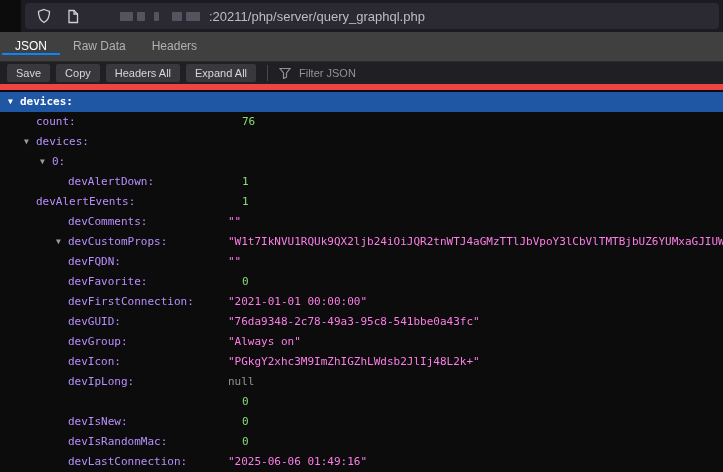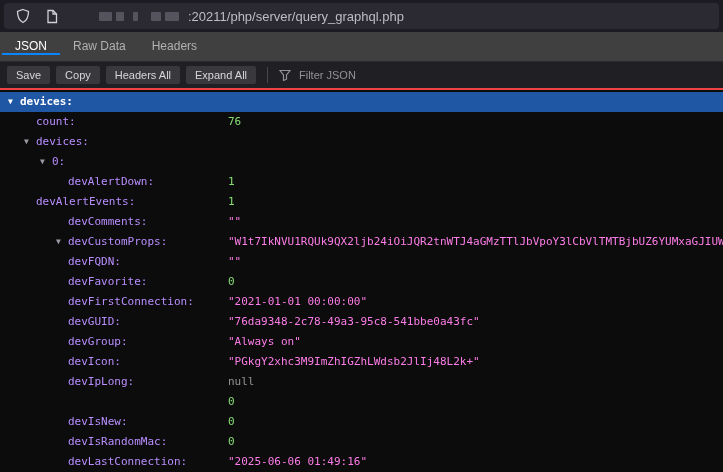--- a/index.html
+++ b/index.html
@@ -2,55 +2,55 @@
 <html><head>
 <meta charset="utf-8">
 <style>
   html,body{margin:0;padding:0;background:#0c0c0d;}
   .screen{
     width:723px;height:472px;overflow:hidden;position:relative;
     background:#0c0c0d;font-family:"Liberation Sans",sans-serif;
   }
 
   
-  .browser-bar{height:32px;background:#1c1b22;display:flex;align-items:center;padding:0 4px;box-sizing:border-box;}
+  .browser-bar{height:32px;background:#1c1b22;display:flex;align-items:center;padding:0 4px;box-sizing:border-box;margin-left:21px;}
   .url-field{flex:1;height:26px;background:#2b2a33;border-radius:4px;display:flex;align-items:center;padding:0 9px;gap:9px;box-sizing:border-box;}
   .icon-btn{display:flex;align-items:center;justify-content:center;width:20px;height:20px;flex:none;}
   .icon-btn svg{display:block;}
   .redact-wrap{display:flex;align-items:center;gap:4px;margin-left:28px;}
   .redact{display:inline-block;height:9px;background:#55545e;border-radius:1px;}
   .url-text{color:#bdbdc4;font-size:13px;white-space:nowrap;overflow:hidden;}
 
   
   .tab-bar{height:30px;background:#404040;display:flex;align-items:center;padding:0 2px;border-bottom:1px solid #2a2a2e;box-sizing:border-box;}
   .tab{display:flex;align-items:center;padding:0 13px;font-size:12px;color:#b1b1b3;border-bottom:2px solid transparent;cursor:default;}
   .tab.active{color:#ffffff;border-bottom-color:#0a84ff;}
 
   
-  .toolbar{height:28px;background:#202024;display:flex;align-items:center;padding:0 7px;gap:6px;border-bottom:2px solid #ef4444;box-sizing:border-box;}
+  .toolbar{height:28px;background:#202024;display:flex;align-items:center;padding:0 7px;gap:6px;border-bottom:6px solid #ef4444;box-sizing:border-box;}
   .tb-btn{background:#38383d;color:#d7d7db;font-size:11px;font-family:"Liberation Sans",sans-serif;
           padding:3px 9px;border:none;border-radius:2px;line-height:12px;}
   .tb-sep{width:1px;height:16px;background:#47474c;margin:0 5px;}
   .filter{display:flex;align-items:center;gap:6px;}
   .filter input{background:transparent;border:none;outline:none;color:#939395;font-size:11px;width:140px;
                 font-family:"Liberation Sans",sans-serif;}
   .filter input::placeholder{color:#939395;opacity:1;}
 
   
   .json-view{padding-top:2px;font-family:"DejaVu Sans Mono","Liberation Mono",monospace;font-size:11px;}
   .row{display:flex;height:20px;line-height:20px;white-space:nowrap;overflow:hidden;}
   .row.selected{background:#2057a5;}
   .key-cell{width:228px;flex:none;box-sizing:border-box;display:flex;align-items:center;overflow:hidden;}
   .twisty{width:12px;flex:none;font-size:8px;color:#9a9aa2;text-align:left;}
   .twisty.hidden{visibility:hidden;}
   .row.selected .twisty{color:#ffffff;}
   .key{color:#b98eff;}
   .row.selected .key{color:#ffffff;font-weight:bold;}
   .value{flex:1;overflow:hidden;}
-  .type-number{color:#86de74;}
+  .type-number{color:#86de74;margin-left:14px;}
   .type-string{color:#ff7de9;}
   .type-null{color:#939395;}
 </style>
 </head>
 <body>
 
 <div class="screen">
 
   <div class="browser-bar">
     <div class="url-field">

